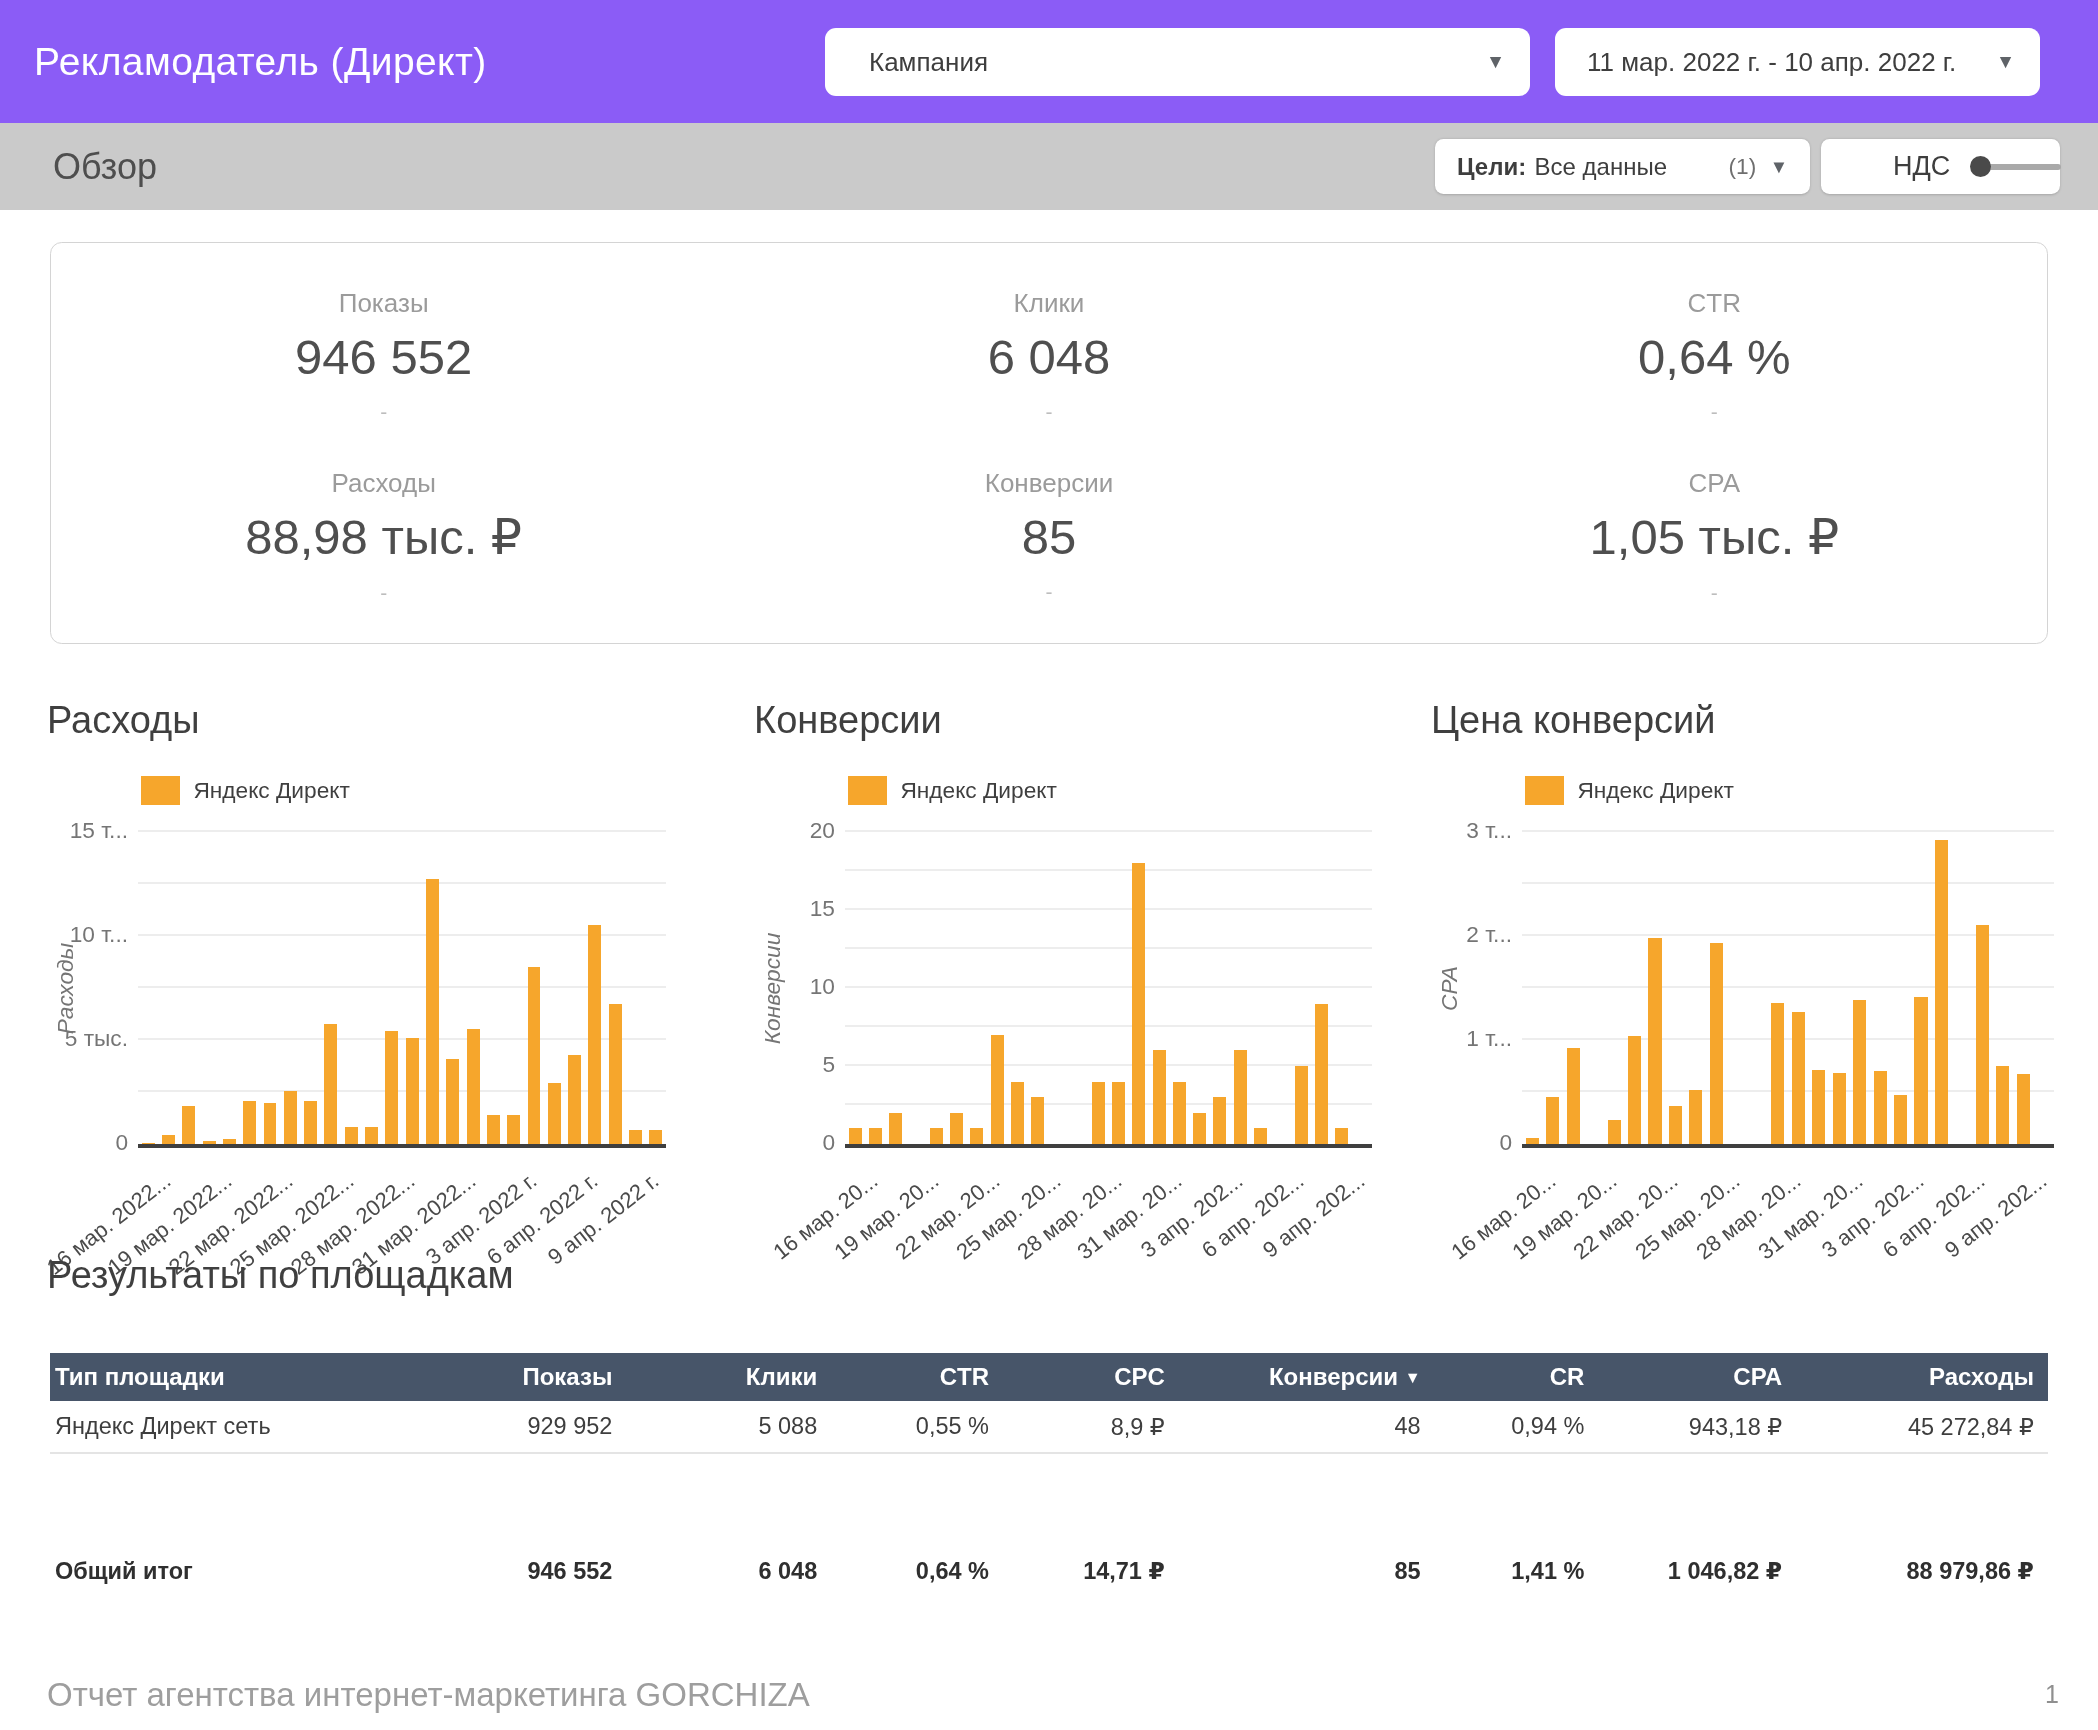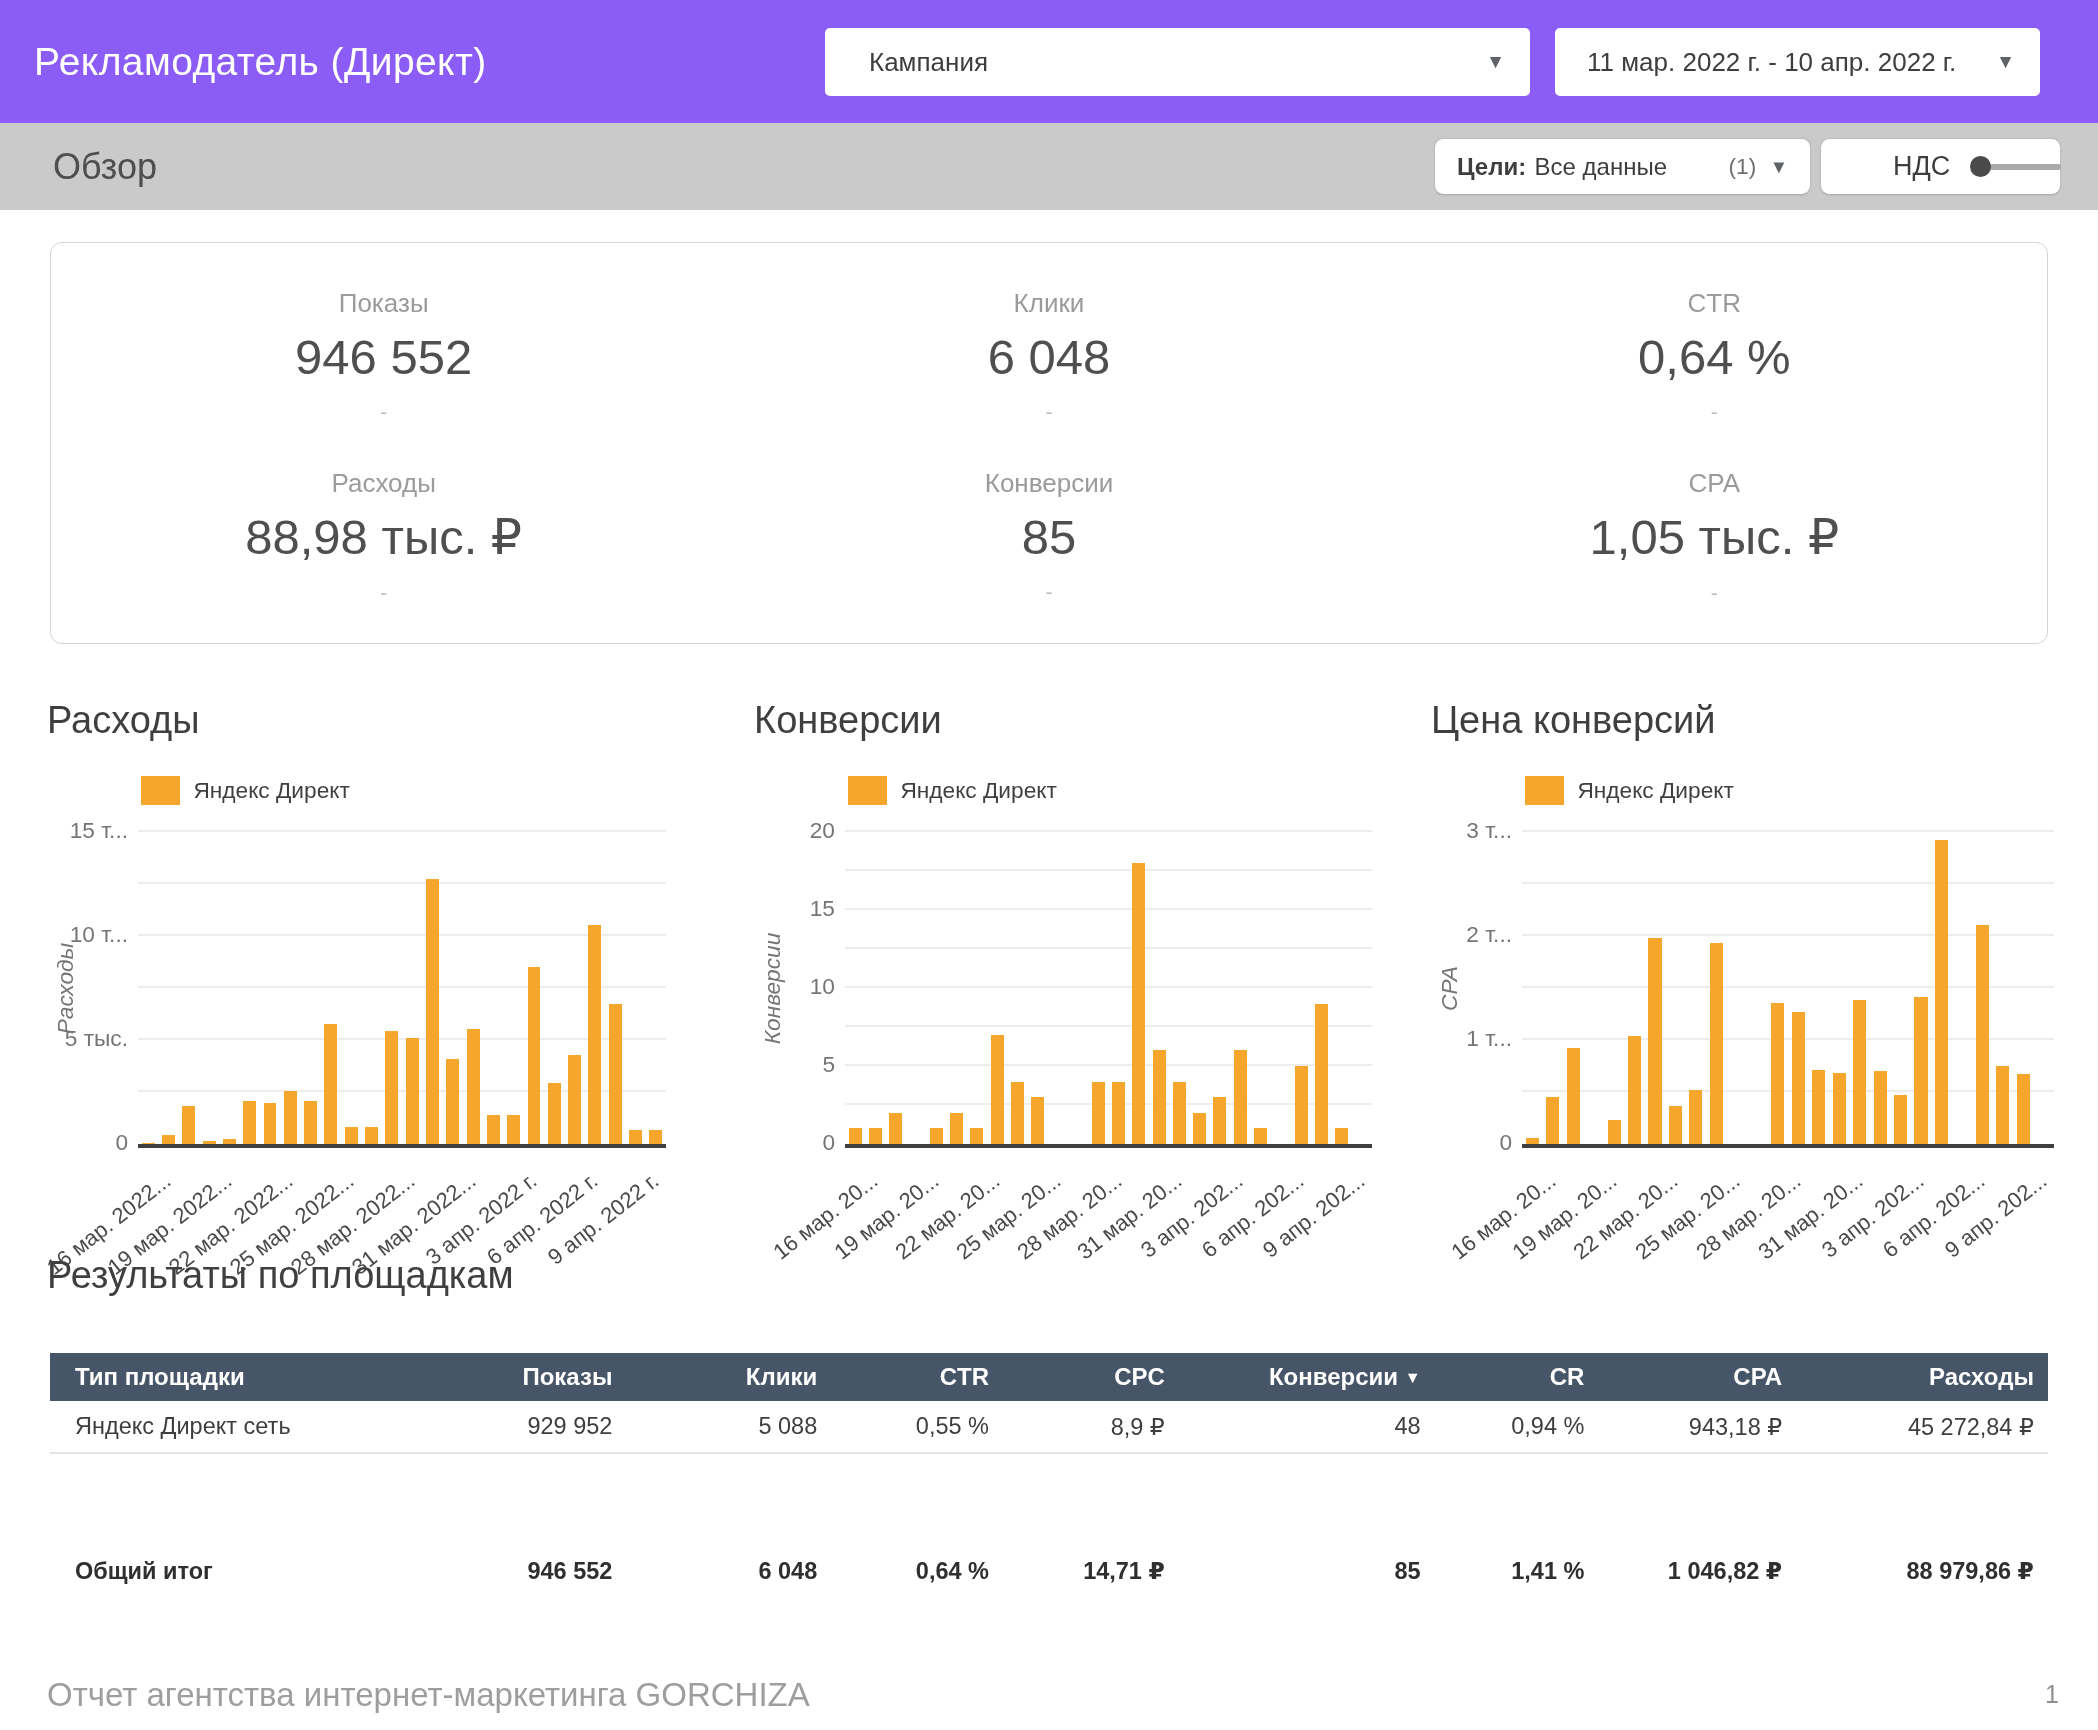--- a/index.html
+++ b/index.html
@@ -4,21 +4,21 @@
 <style>
   html,body{margin:0;padding:0;background:#fff;}
   body{font-family:"Liberation Sans","DejaVu Sans",sans-serif;color:#3f3f3f;}
   .page{position:relative;width:2099px;height:1730px;background:#fff;overflow:hidden;}
 
   
   .topbar{position:absolute;left:0;top:0;width:100%;height:123px;background:#8b5cf6;}
   .report-title{position:absolute;left:34px;top:0;height:123px;display:flex;align-items:center;
     color:#fff;font-size:39px;font-weight:400;letter-spacing:0.4px;}
   .select{position:absolute;top:28px;height:68px;background:#fff;display:flex;align-items:center;
-    font-size:26px;color:#3e3e3e;border-radius:5px;cursor:pointer;}
+    font-size:26px;color:#3e3e3e;border-radius:11px;cursor:pointer;}
   .select .sel-text{flex:1;}
   .select .caret{color:#5f6368;font-size:19.3px;margin-right:25px;margin-left:11.7px;}
   .campaign{left:825px;width:705px;padding-left:44px;box-sizing:border-box;}
   .daterange{left:1555px;width:485px;padding-left:32px;box-sizing:border-box;}
 
   
   .subbar{position:absolute;left:0;top:123px;width:100%;height:87px;background:#cacaca;}
   .page-title{position:absolute;left:53px;top:0;height:87px;display:flex;align-items:center;
     font-size:36px;color:#4e4e4e;}
   .pill{position:absolute;top:16px;height:55px;background:#fff;border-radius:8.4px;display:flex;
@@ -61,21 +61,21 @@
   .xlabel{position:absolute;top:13.4px;width:218px;text-align:right;font-size:22px;color:#4a4a4a;
     white-space:nowrap;transform:rotate(-38deg);transform-origin:100% 50%;}
 
   
   .table-title{position:absolute;left:47px;top:1254px;font-size:38px;color:#3f3f3f;font-weight:400;margin:0;}
   .data-table{position:absolute;left:50px;top:1353px;width:1998px;
     --cols:20% 8.4% 10.25% 8.6% 8.8% 12.8% 8.2% 9.9% 12.6%;}
   .thead{display:grid;grid-template-columns:var(--cols);height:48px;background:#475569;color:#fff;
     font-weight:700;font-size:24px;align-items:center;}
   .cell{text-align:right;padding-right:5px;white-space:nowrap;}
-  .cell.first{text-align:left;padding-left:25px;}
+  .cell.first{text-align:left;padding-left:5px;}
   .sort-caret{font-size:16px;margin-left:6.7px;vertical-align:1.7px;}
   .trow{display:grid;grid-template-columns:var(--cols);height:51px;align-items:center;font-size:23.5px;
     color:#3e3e3e;border-bottom:2.5px solid #e4e4e4;}
   .trow-total{display:grid;grid-template-columns:var(--cols);height:52px;align-items:center;font-size:23.5px;
     color:#2f2f2f;font-weight:700;margin-top:91px;}
 
   
   .footer-text{position:absolute;left:47px;top:1676px;font-size:33px;color:#9e9e9e;}
   .page-number{position:absolute;right:40px;top:1680px;font-size:25px;color:#8f8f8f;}
 </style>

